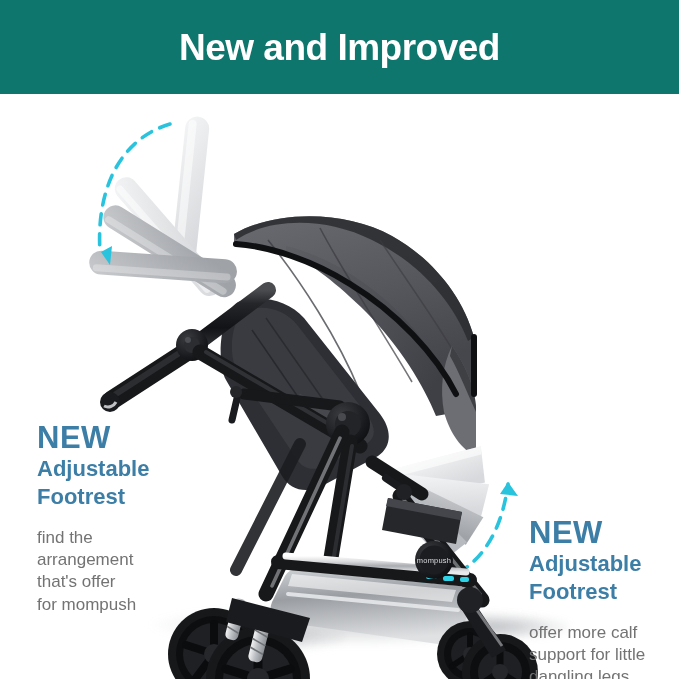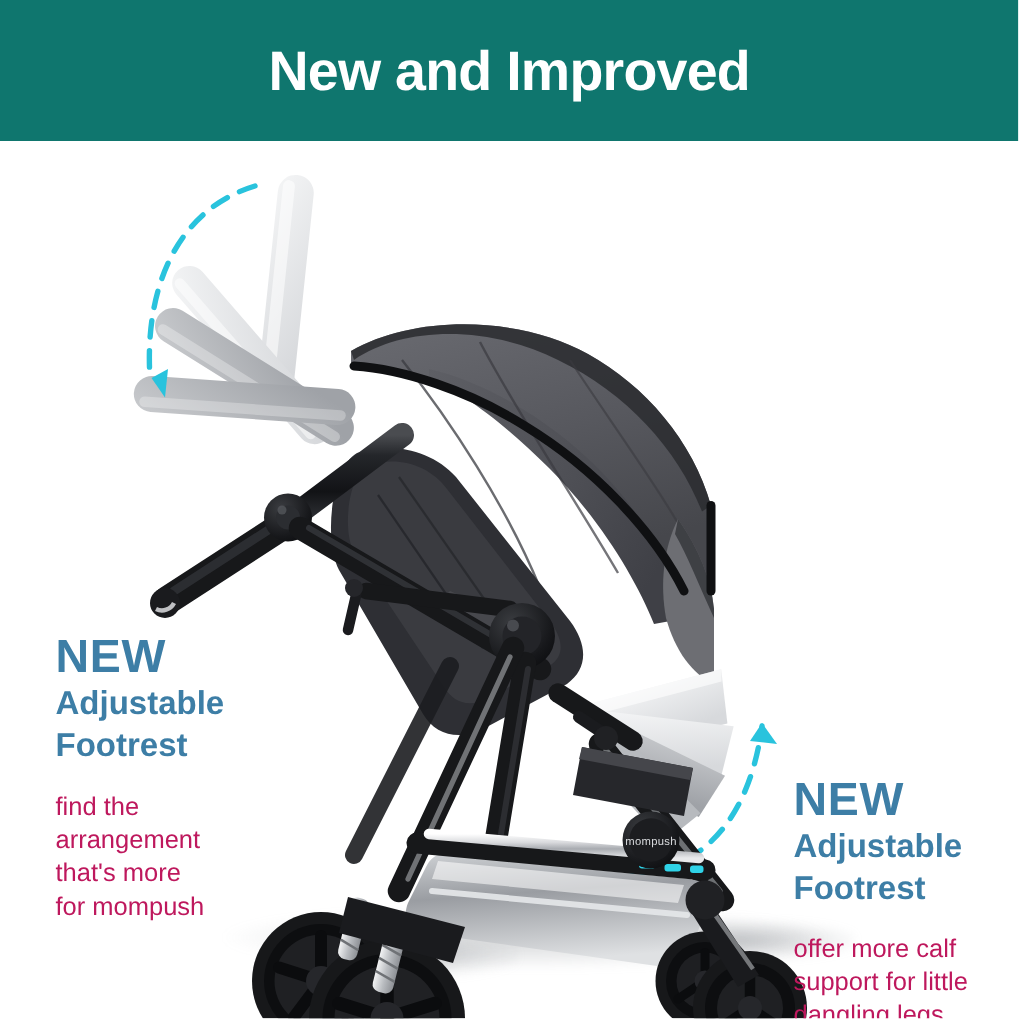--- a/index.html
+++ b/index.html
@@ -85,21 +85,21 @@
     letter-spacing: 0.5px;
   }
   .annot .sub {
     color: #3d7ea6;
     font-size: 22px;
     font-weight: bold;
     line-height: 1.22;
     margin-top: 2px;
   }
   .annot .body {
-    color: #be185d;
+    color: #737373;
     font-size: 17px;
     font-weight: normal;
     line-height: 1.30;
     margin-top: 16px;
   }
   #annot-left  { left: 37px;  top: 328px; width: 160px; }
   #annot-right { left: 529px; top: 423px; width: 152px; }
 
   
   #art {
@@ -430,21 +430,21 @@
       </g>
     </svg>
 
     <div class="annot" id="annot-left">
       <div class="new-word">NEW</div>
       <div class="sub">Adjustable</div>
       <div class="sub">Footrest</div>
       <div class="body">
         <div>find the</div>
         <div>arrangement</div>
-        <div>that's more</div>
+        <div>that's offer</div>
         <div>for mompush</div>
       </div>
     </div>
 
     <div class="annot" id="annot-right">
       <div class="new-word">NEW</div>
       <div class="sub">Adjustable</div>
       <div class="sub">Footrest</div>
       <div class="body">
         <div>offer more calf</div>

